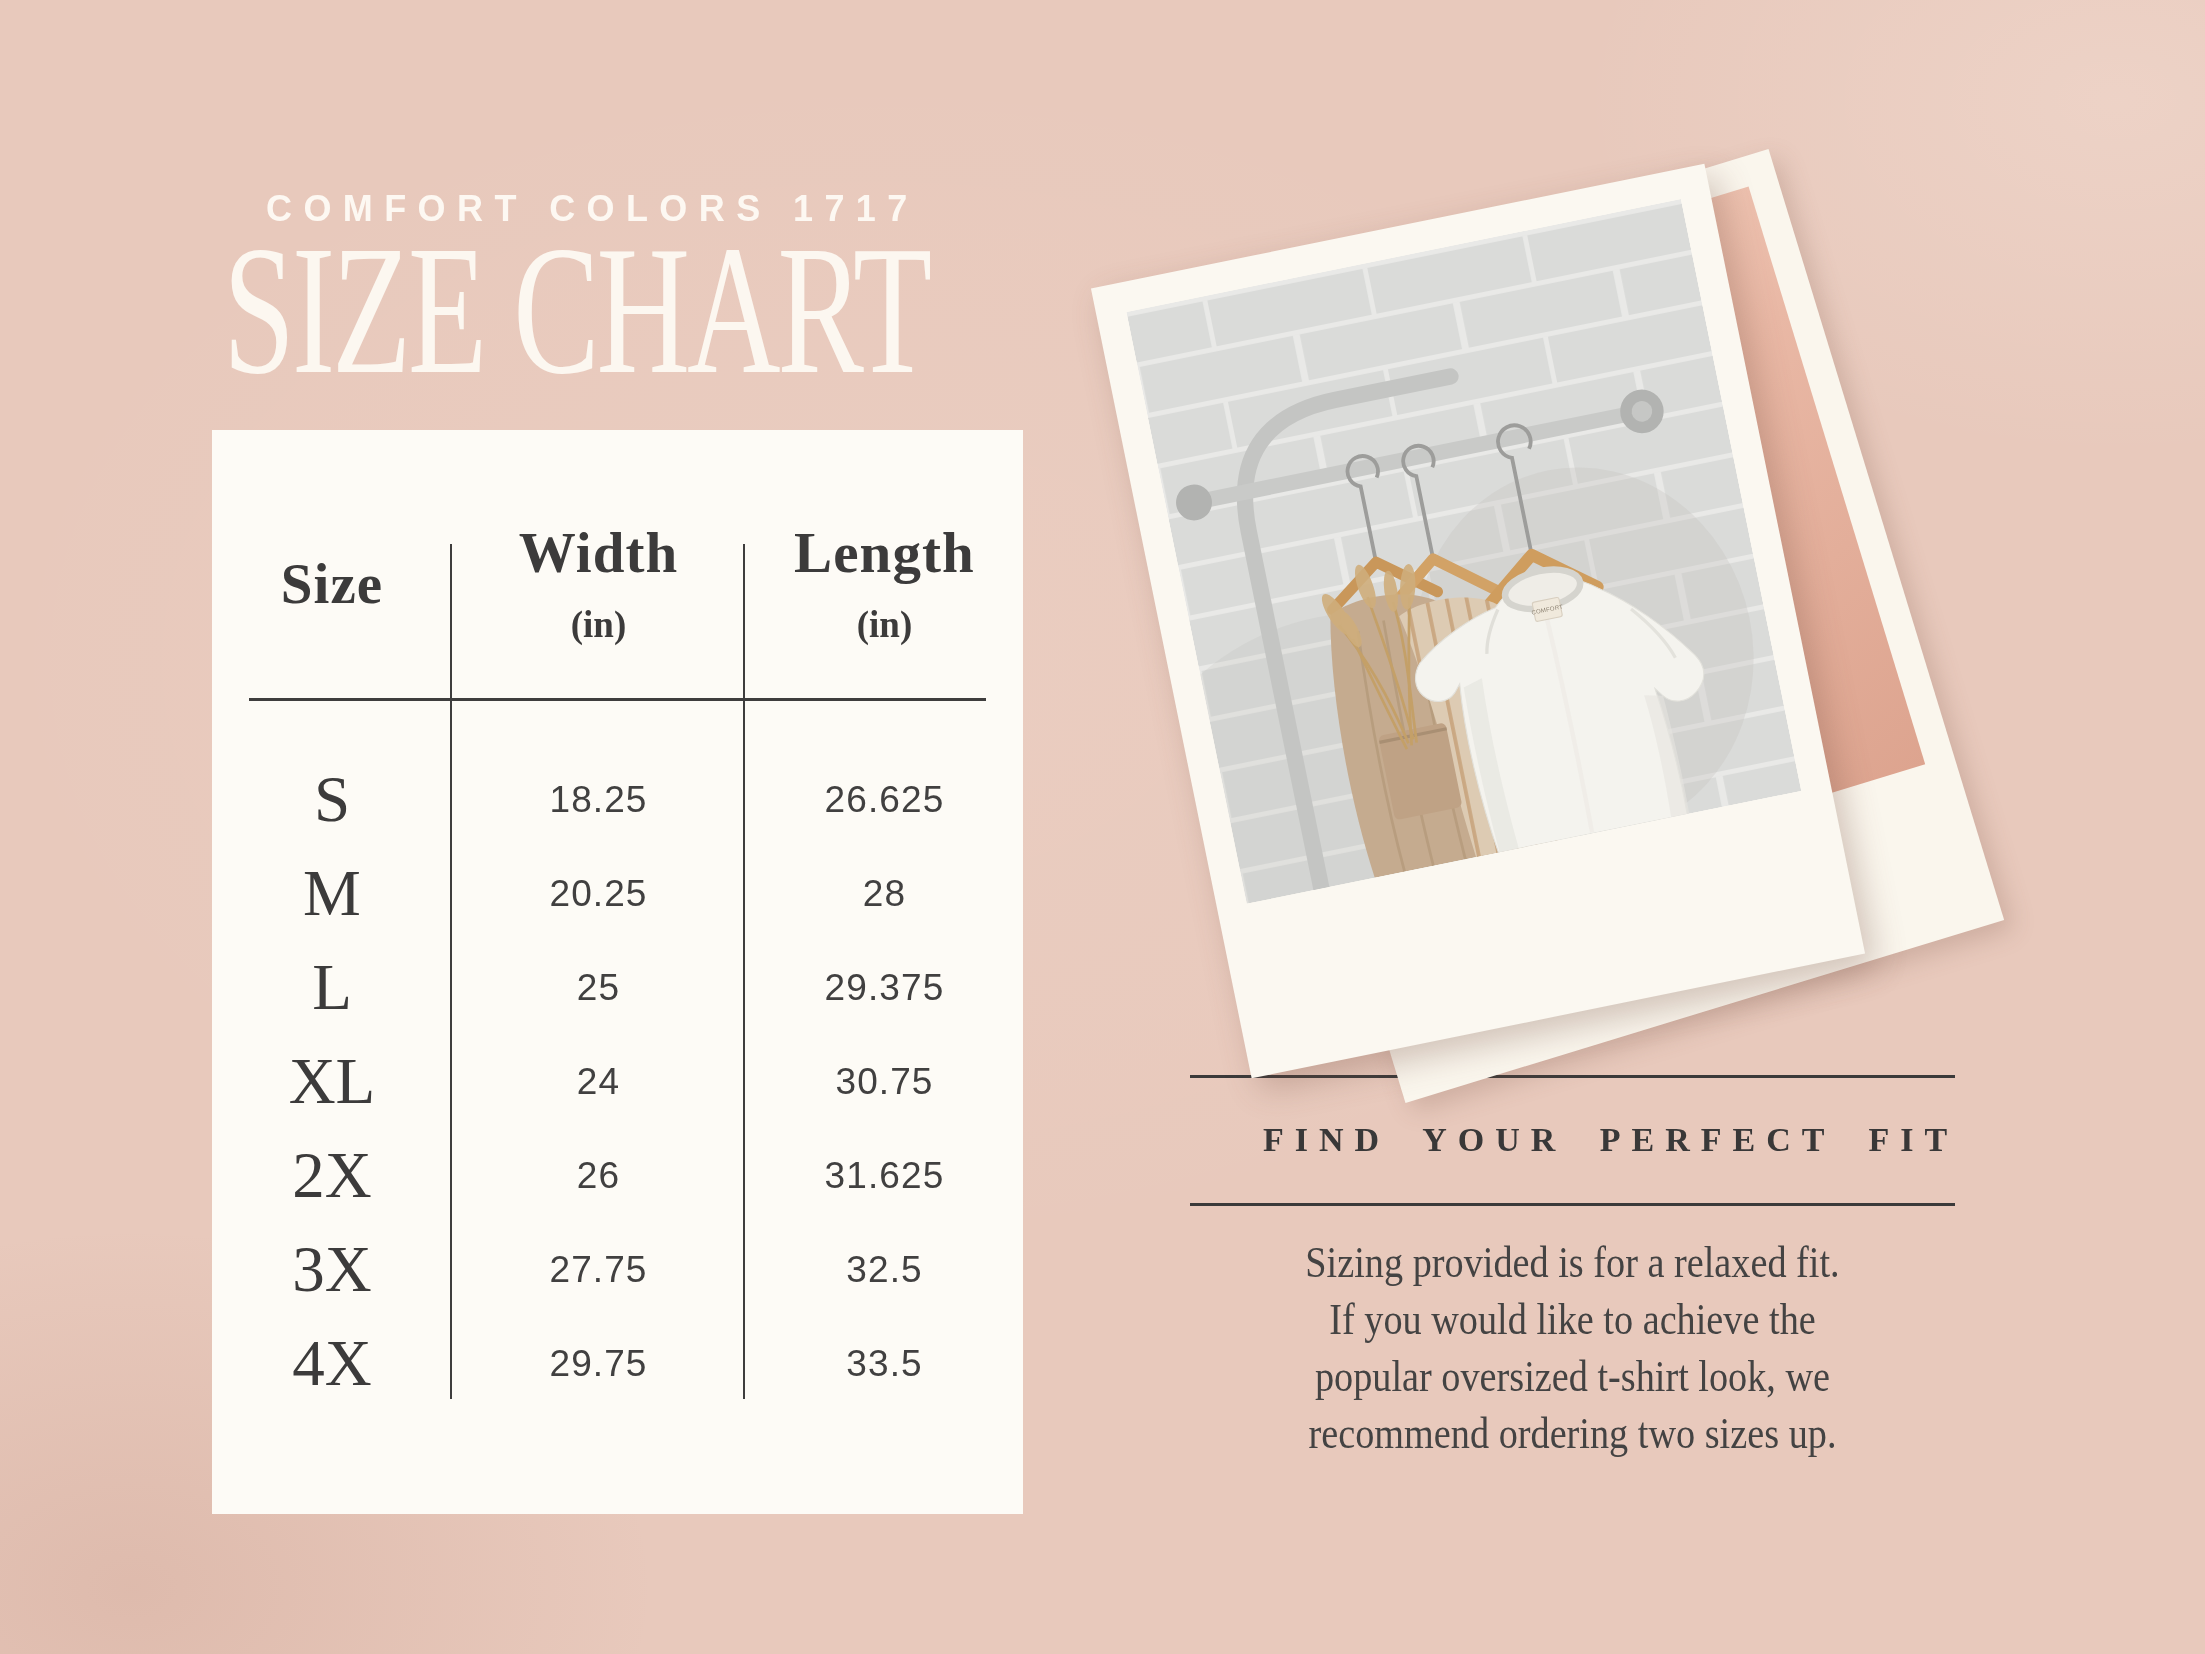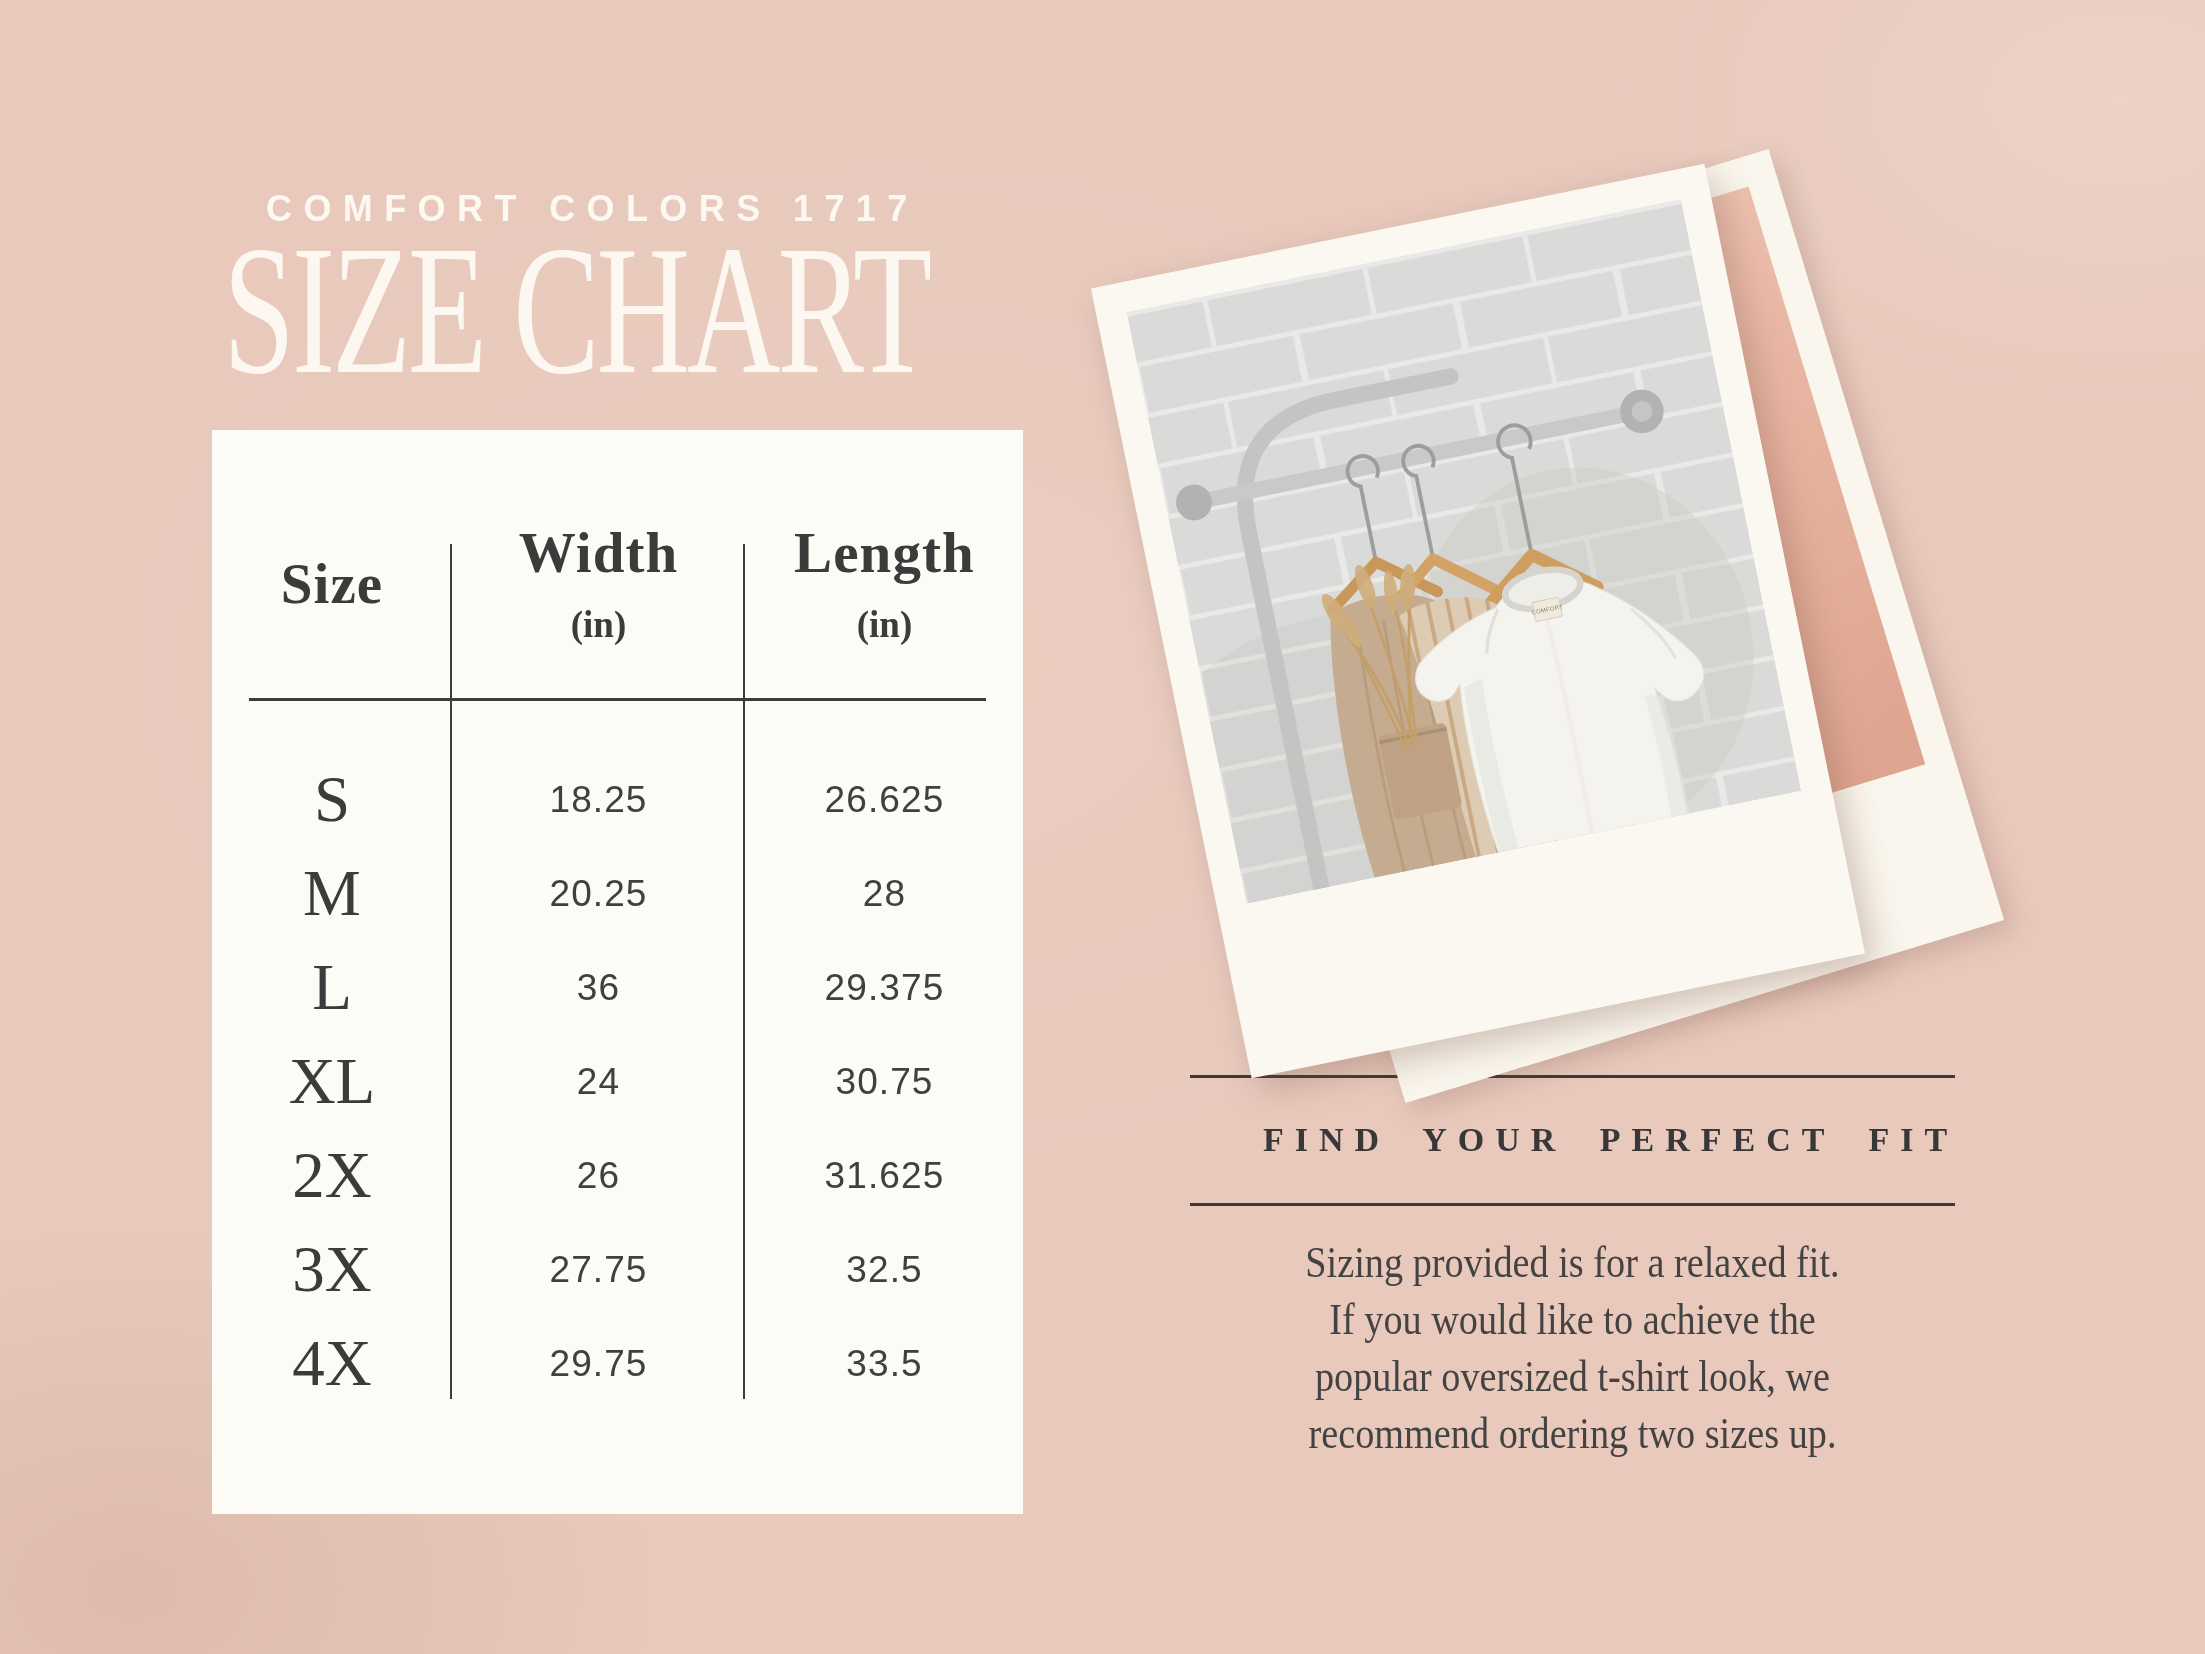--- a/index.html
+++ b/index.html
@@ -90,21 +90,21 @@
     <div class="tbody">
       <div class="cell size-cell">S</div>
       <div class="cell num-cell">18.25</div>
       <div class="cell num-cell">26.625</div>
 
       <div class="cell size-cell">M</div>
       <div class="cell num-cell">20.25</div>
       <div class="cell num-cell">28</div>
 
       <div class="cell size-cell">L</div>
-      <div class="cell num-cell">36</div>
+      <div class="cell num-cell">25</div>
       <div class="cell num-cell">29.375</div>
 
       <div class="cell size-cell">XL</div>
       <div class="cell num-cell">24</div>
       <div class="cell num-cell">30.75</div>
 
       <div class="cell size-cell">2X</div>
       <div class="cell num-cell">26</div>
       <div class="cell num-cell">31.625</div>
 

